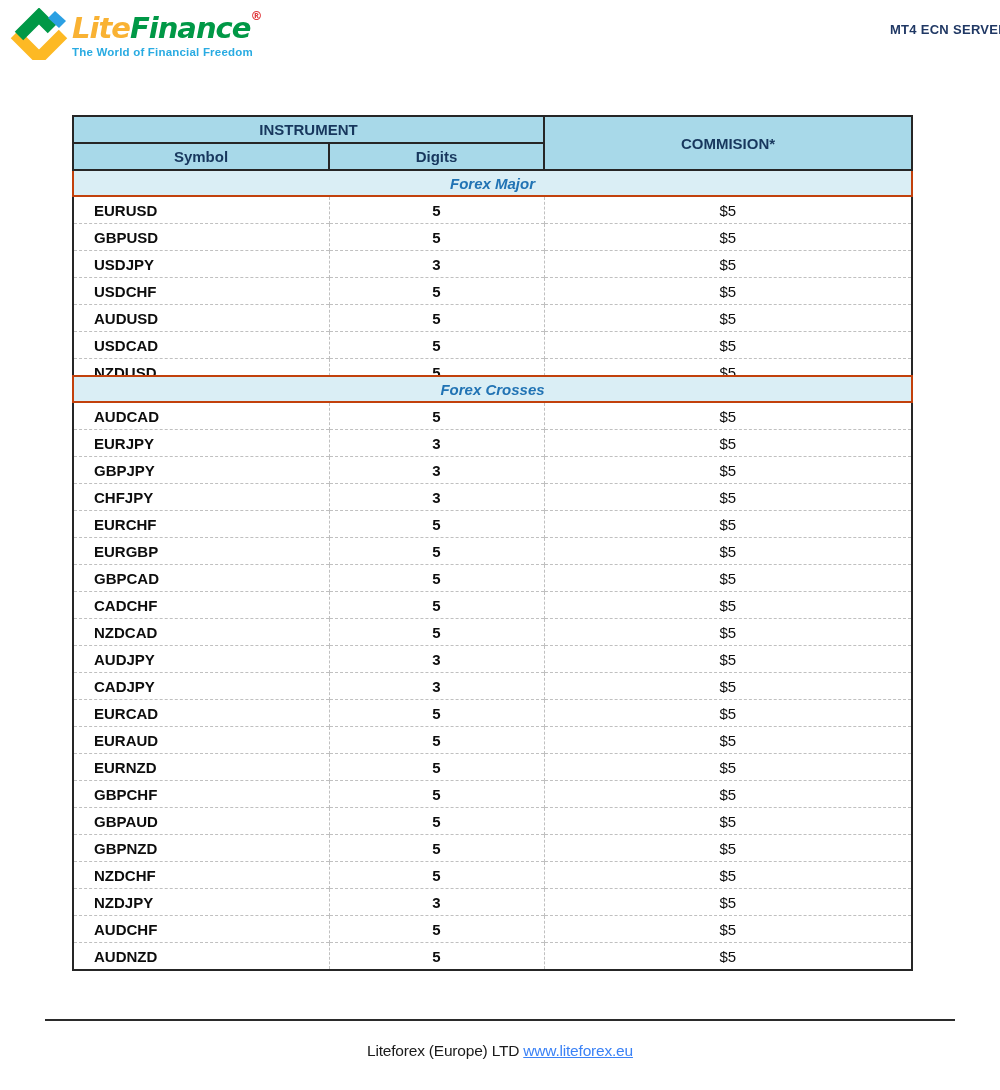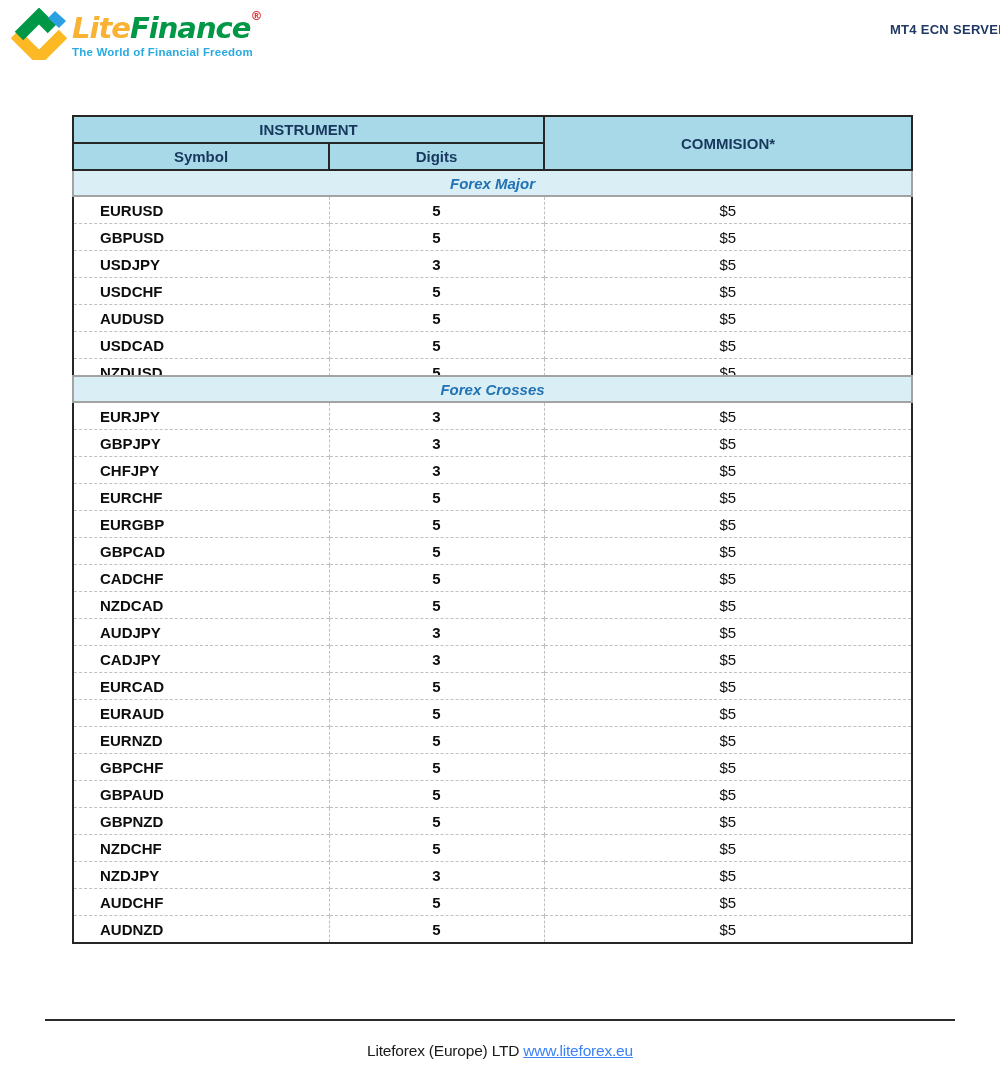--- a/index.html
+++ b/index.html
@@ -25,23 +25,23 @@
             table-layout:fixed;border:2px solid #262626;}
   #table1{top:78px;margin-top:37px;}
   #table2{top:375px;}
   .tbl col.c1{width:256px;}
   .tbl col.c2{width:215px;}
   .tbl col.c3{width:368px;}
   .tbl th,.tbl td{padding:0;font-size:15px;}
   th.hdr{background:#a8d9e9;color:#17375d;font-weight:bold;text-align:center;
          border:2px solid #262626;height:25px;}
   td.band{background:#daeef5;color:#2173b4;font-weight:bold;font-style:italic;
-          text-align:center;border:2px solid #a3a3a3;height:24px;font-size:15px;}
+          text-align:center;border:2px solid #c2410c;height:24px;font-size:15px;}
   tr.data-row td{height:26px;border-top:1px dashed #c0c0c0;color:#0d0d0d;}
-  td.sym{text-align:left;padding-left:26px;font-weight:bold;border-right:1px dashed #c0c0c0;}
+  td.sym{text-align:left;padding-left:20px;font-weight:bold;border-right:1px dashed #c0c0c0;}
   td.dig{text-align:center;font-weight:bold;border-right:1px dashed #c0c0c0;}
   td.fee{text-align:center;font-weight:normal;}
   
   .footer-rule{position:absolute;left:45px;top:1019px;width:910px;height:2px;background:#2b2b2b;}
   .footer-text{position:absolute;left:0;top:1042px;width:1000px;text-align:center;
                font-size:15.5px;color:#1a1a1a;letter-spacing:-0.2px;}
   .footer-text a{color:#3b82f6;text-decoration:underline;}
 </style>
 </head>
 <body>
@@ -130,20 +130,25 @@
         <col class="c2">
         <col class="c3">
       </colgroup>
     <tbody>
       <tr>
         <td class="band" colspan="3">Forex Crosses</td>
       </tr>
     </tbody>
     <tbody>
         <tr class="data-row">
+          <td class="sym">AUDCAD</td>
+          <td class="dig">5</td>
+          <td class="fee">$5</td>
+        </tr>
+        <tr class="data-row">
           <td class="sym">EURJPY</td>
           <td class="dig">3</td>
           <td class="fee">$5</td>
         </tr>
         <tr class="data-row">
           <td class="sym">GBPJPY</td>
           <td class="dig">3</td>
           <td class="fee">$5</td>
         </tr>
         <tr class="data-row">

